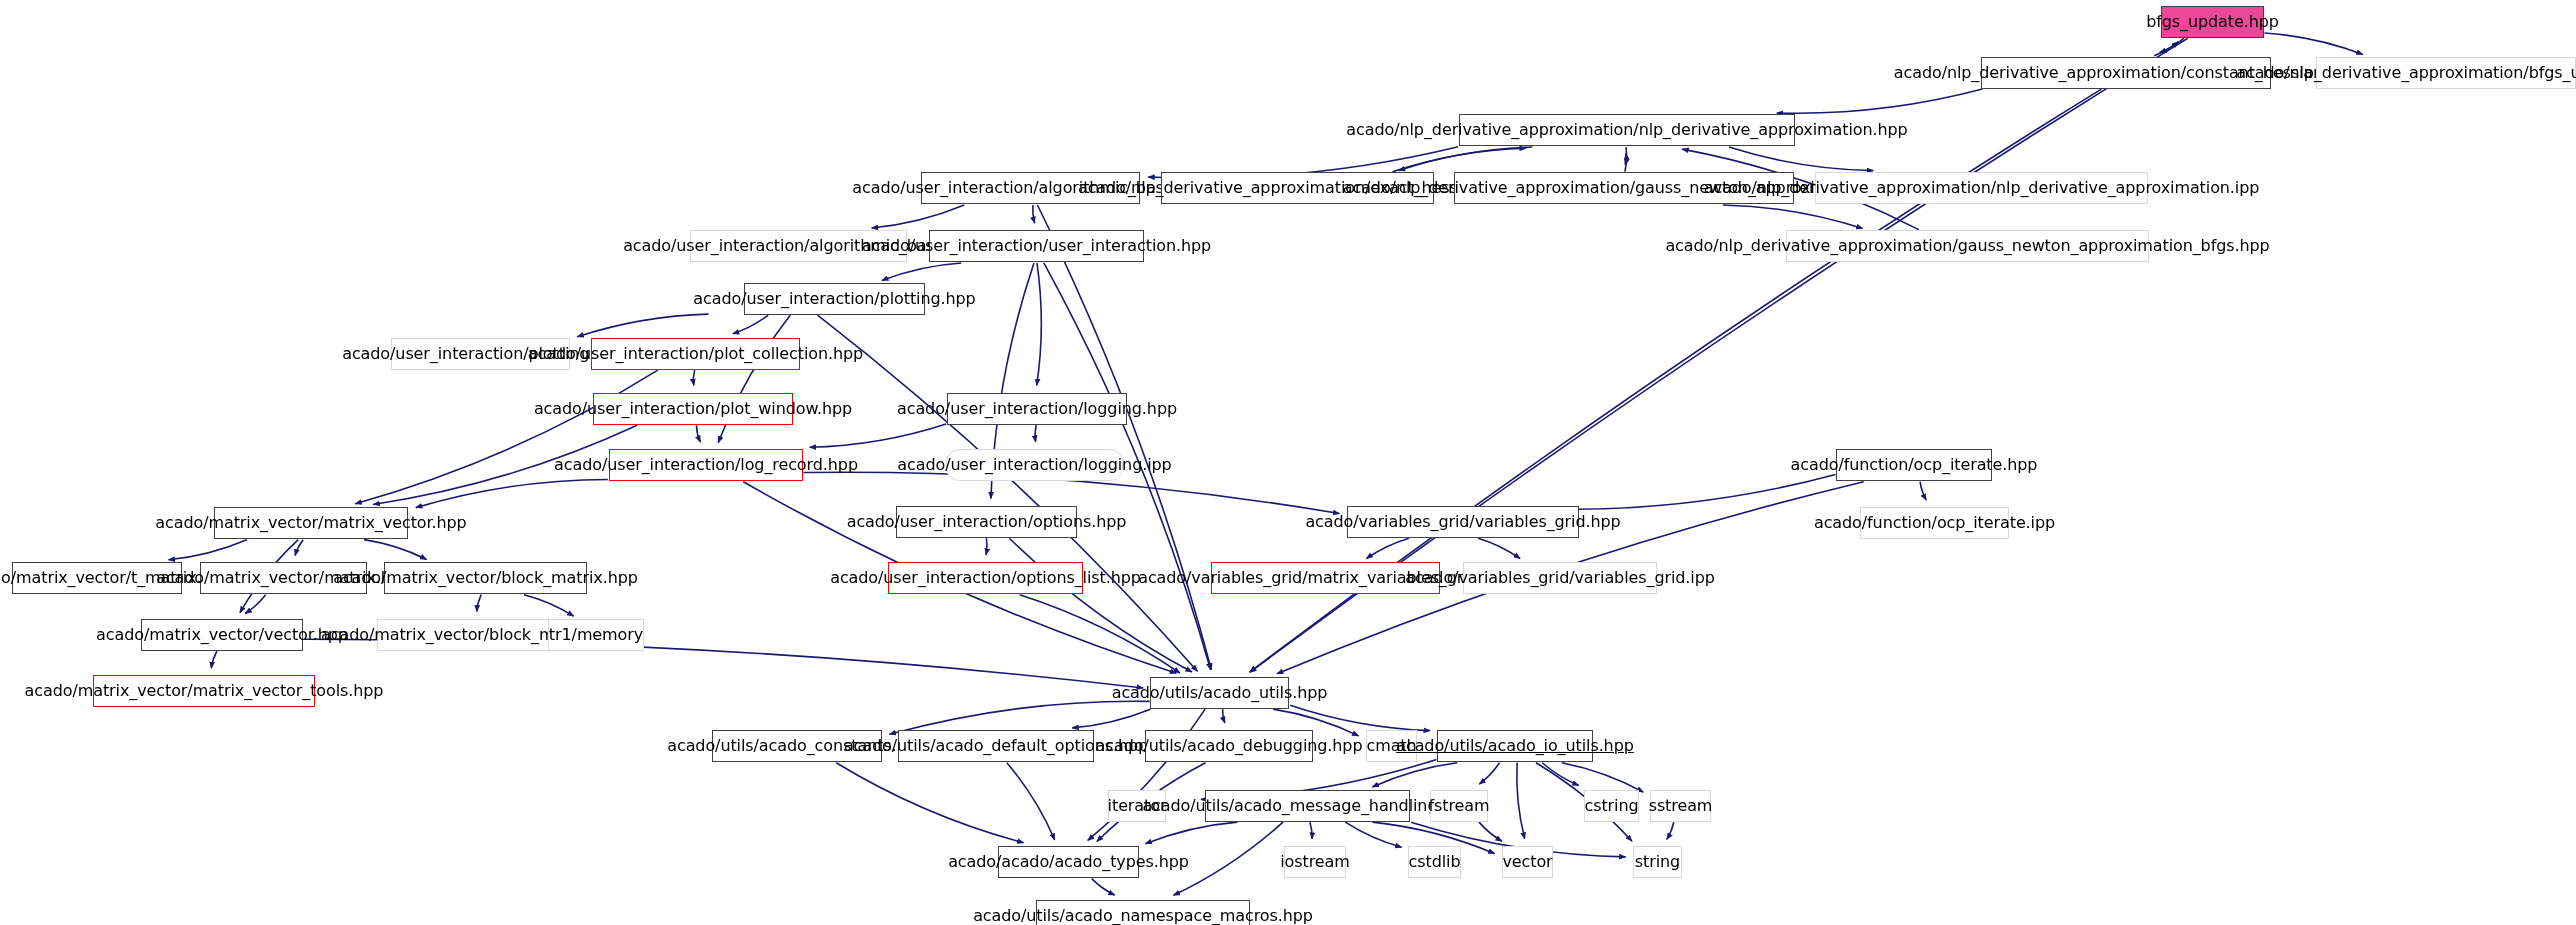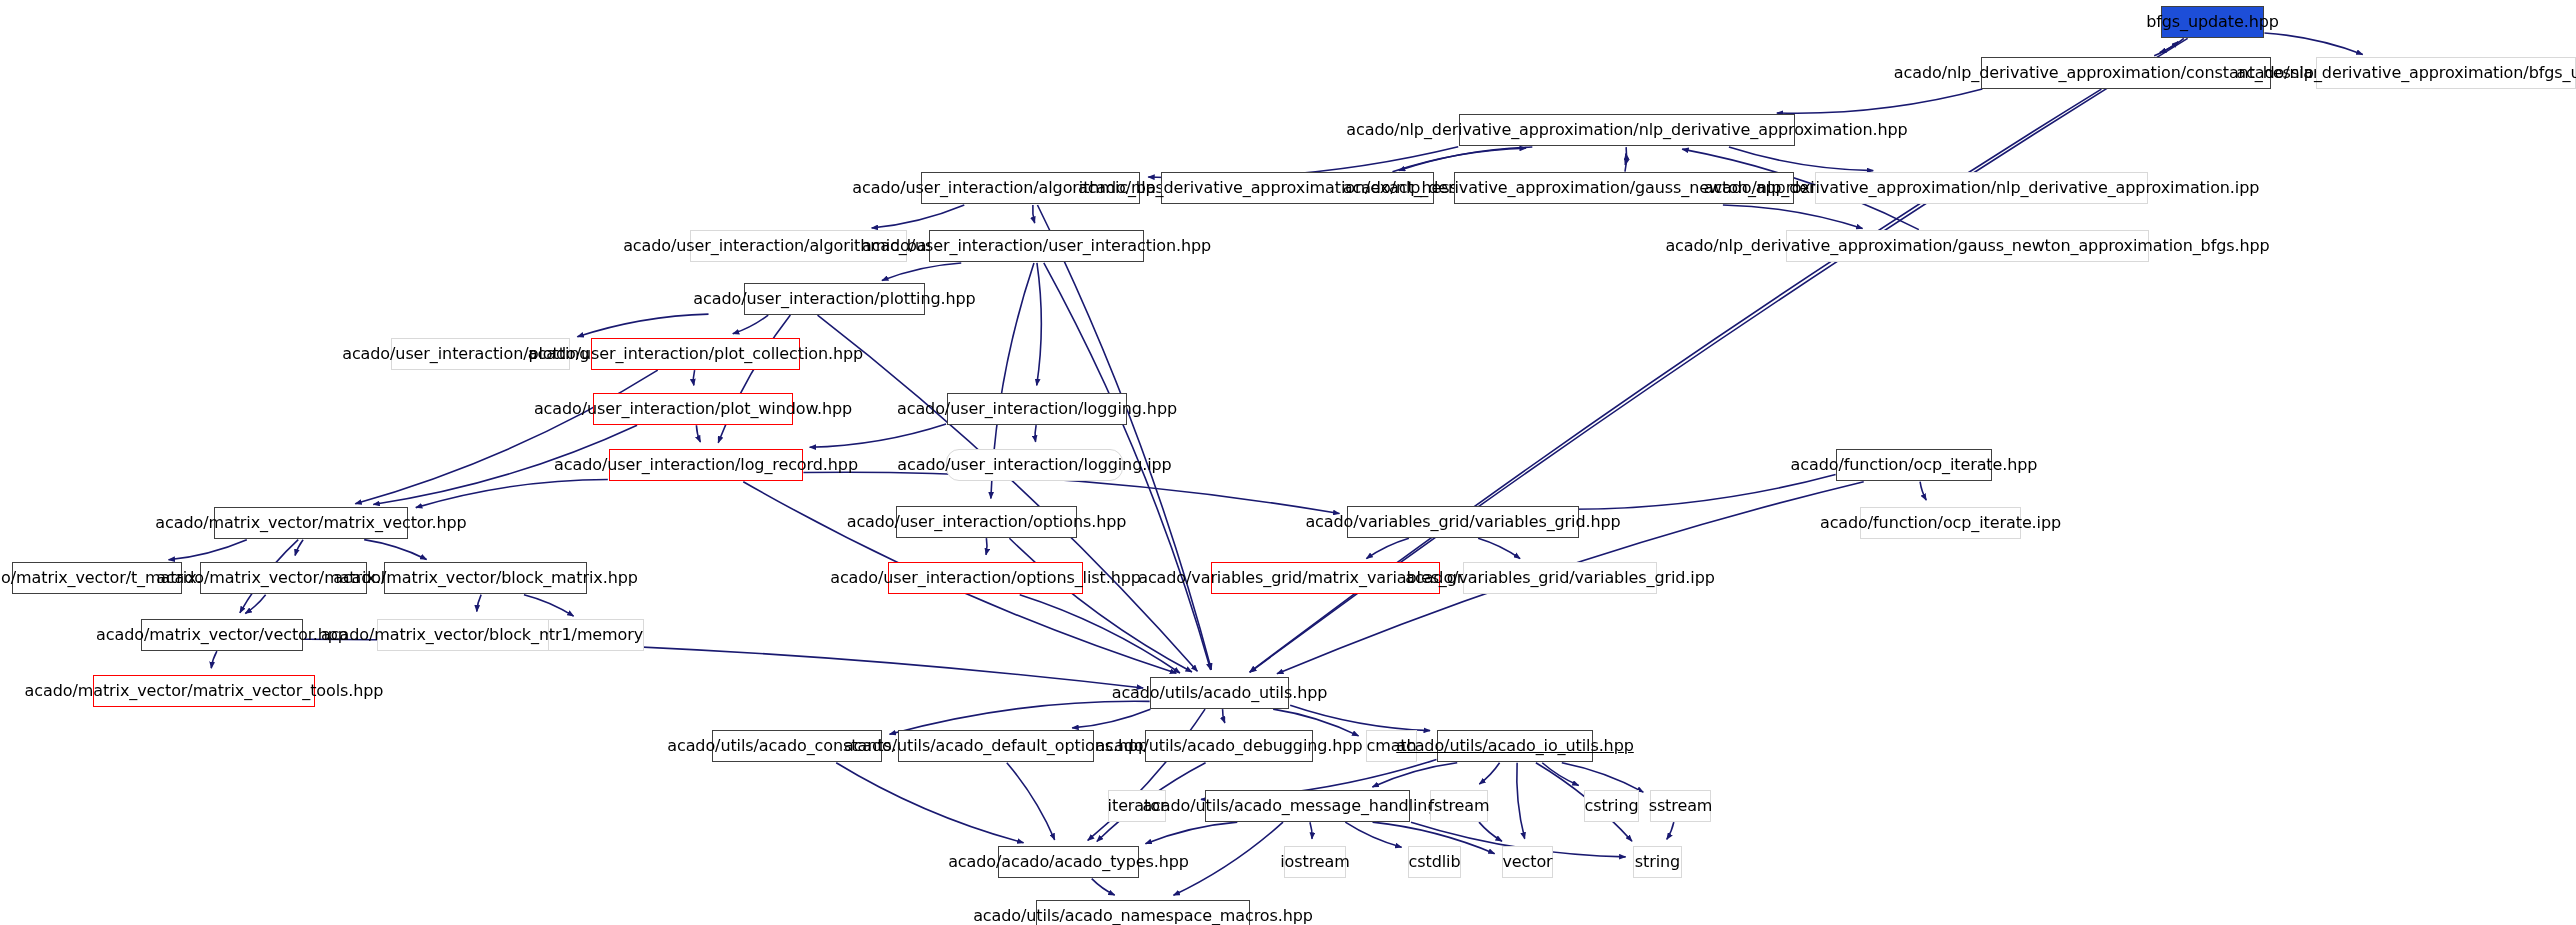--- a/index.html
+++ b/index.html
@@ -35,21 +35,21 @@
     font-size: 16px;
     line-height: 1;
     color: #000000;
     background: #ffffff;
     border: 1.4px solid #404040;
     padding: 0 7.2px;
     height: 32px;
     letter-spacing: -0.1px;
   }
   .node.current {
-    background: #1d4ed8;
+    background: #ec4899;
     border: 1.4px solid #404040;
   }
   .node.ipp {
     border: 1.4px solid #d9d9d9;
     background: #ffffff;
   }
   .node.redbox {
     border: 1.4px solid #ff0000;
     background: #ffffff;
   }
@@ -162,21 +162,21 @@
       <div class="node " style="left: 709px; top: 283px; width: 181px; margin-left: 35px;">acado/user_interaction/plotting.hpp</div>
       <div class="node ipp" style="left: 391px; top: 338px; width: 179px;">acado/user_interaction/plotting.ipp</div>
       <div class="node redbox" style="left: 591px; top: 338px; width: 209px;">acado/user_interaction/plot_collection.hpp</div>
       <div class="node redbox" style="left: 593px; top: 393px; width: 200px;">acado/user_interaction/plot_window.hpp</div>
       <div class="node " style="left: 947px; top: 393px; width: 180px;">acado/user_interaction/logging.hpp</div>
       <div class="node redbox" style="left: 609px; top: 449px; width: 194px;">acado/user_interaction/log_record.hpp</div>
       <div class="node ipp" style="left: 946px; top: 449px; width: 177px; border-radius: 13px;">acado/user_interaction/logging.ipp</div>
       <div class="node " style="left: 1836px; top: 449px; width: 156px;">acado/function/ocp_iterate.hpp</div>
       <div class="node " style="left: 896px; top: 506px; width: 181px;">acado/user_interaction/options.hpp</div>
       <div class="node " style="left: 1347px; top: 506px; width: 232px;">acado/variables_grid/variables_grid.hpp</div>
-      <div class="node ipp" style="left: 1860px; top: 507px; width: 161px;">acado/function/ocp_iterate.ipp</div>
+      <div class="node ipp" style="left: 1860px; top: 507px; width: 149px;">acado/function/ocp_iterate.ipp</div>
       <div class="node " style="left: 214px; top: 507px; width: 194px;">acado/matrix_vector/matrix_vector.hpp</div>
       <div class="node redbox" style="left: 888px; top: 562px; width: 195px;">acado/user_interaction/options_list.hpp</div>
       <div class="node redbox" style="left: 1211px; top: 562px; width: 229px;">acado/variables_grid/matrix_variables_grid.hpp</div>
       <div class="node ipp" style="left: 1463px; top: 562px; width: 194px;">acado/variables_grid/variables_grid.ipp</div>
       <div class="node " style="left: 12.3px; top: 562px; width: 170px;">acado/matrix_vector/t_matrix.hpp</div>
       <div class="node " style="left: 200px; top: 562px; width: 167px;">acado/matrix_vector/matrix.hpp</div>
       <div class="node " style="left: 384px; top: 562px; width: 203px;">acado/matrix_vector/block_matrix.hpp</div>
       <div class="node " style="left: 141px; top: 619px; width: 162px;">acado/matrix_vector/vector.hpp</div>
       <div class="node ipp" style="left: 377px; top: 619px; width: 187px;">acado/matrix_vector/block_matrix.ipp</div>
       <div class="node sys" style="left: 548px; top: 619px; width: 96px;">tr1/memory</div>

